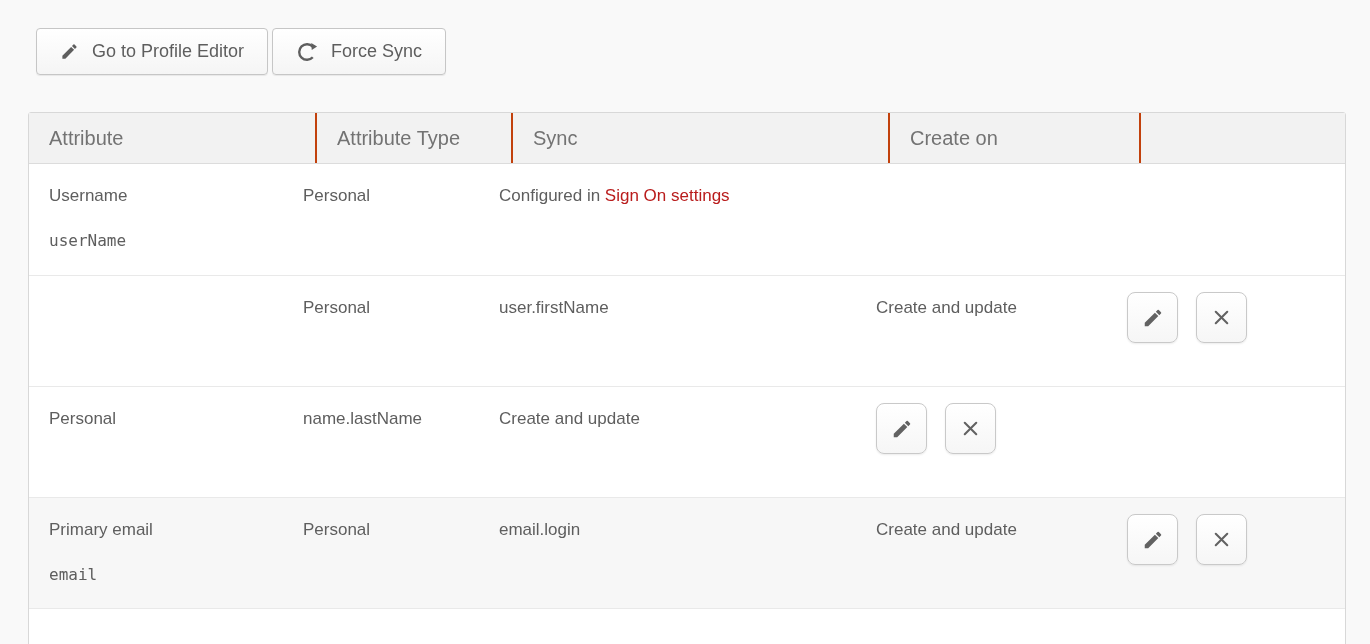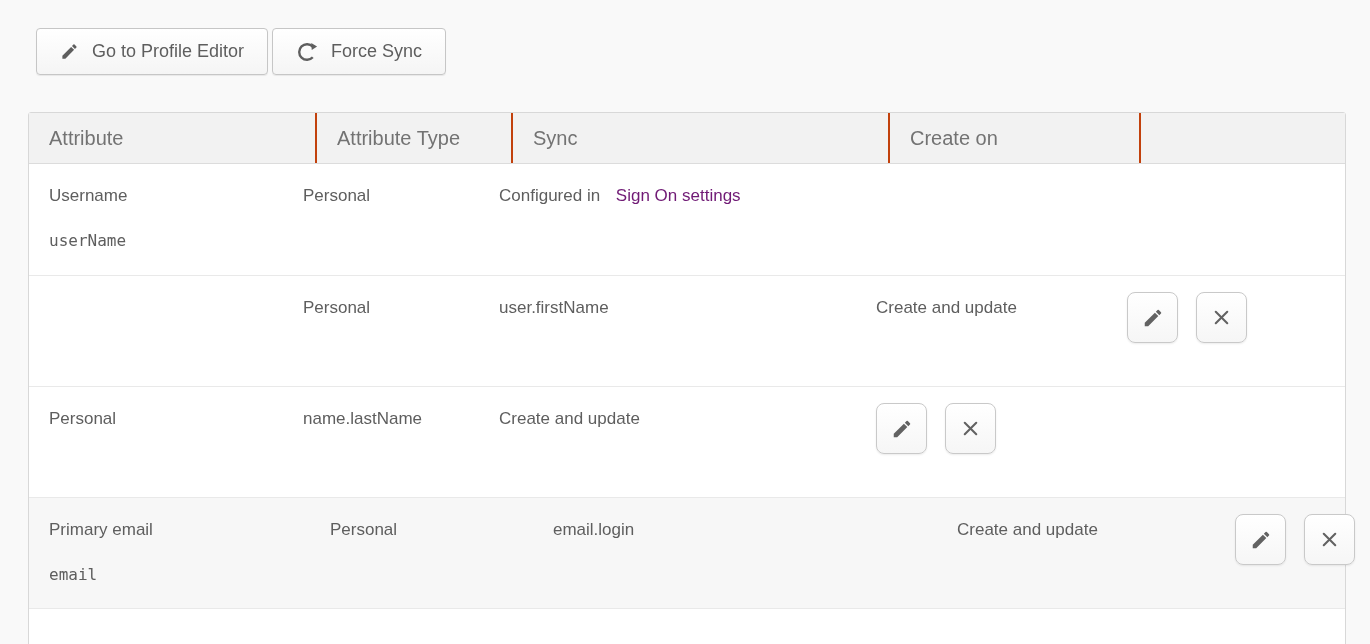--- a/index.html
+++ b/index.html
@@ -46,30 +46,30 @@
   }
   .th {
     display:flex; align-items:center;
     padding-left:20px;
     font-size:20px; color:#737373;
   }
   .th + .th { border-left:2px solid #c2410c;margin-left:32px; }
 
   .tr { height:111px; }
   .tr + .tr { border-top:1px solid #e9e9e9; }
-  .tr.highlight { background:#f7f7f7;gap:27px; }
+  .tr.highlight { background:#f7f7f7; }
   .tr.partial { height:35px; background:#ffffff; }
 
   .td { padding:22px 20px 0 20px; font-size:17px; color:#5e5e5e; line-height:20px; }
   .attr-var {
     margin-top:25px;
     font-family:"DejaVu Sans Mono", monospace;
     font-size:16px; color:#5e5e5e;
   }
-  .link { color:#701a75; text-decoration:none; cursor:pointer;margin-left:11px; }
+  .link { color:#b91c1c; text-decoration:none; cursor:pointer; }
 
   .td.actions { display:flex; gap:18px; padding:16px 0 0 20px; }
   .icon-btn {
     width:51px; height:51px;
     display:flex; align-items:center; justify-content:center;
     background:linear-gradient(#ffffff,#f6f6f6);
     border:1px solid #c9c9c9;
     border-radius:8px;
     box-shadow:0 1px 2px rgba(0,0,0,0.08);
     color:#626262; cursor:pointer;

